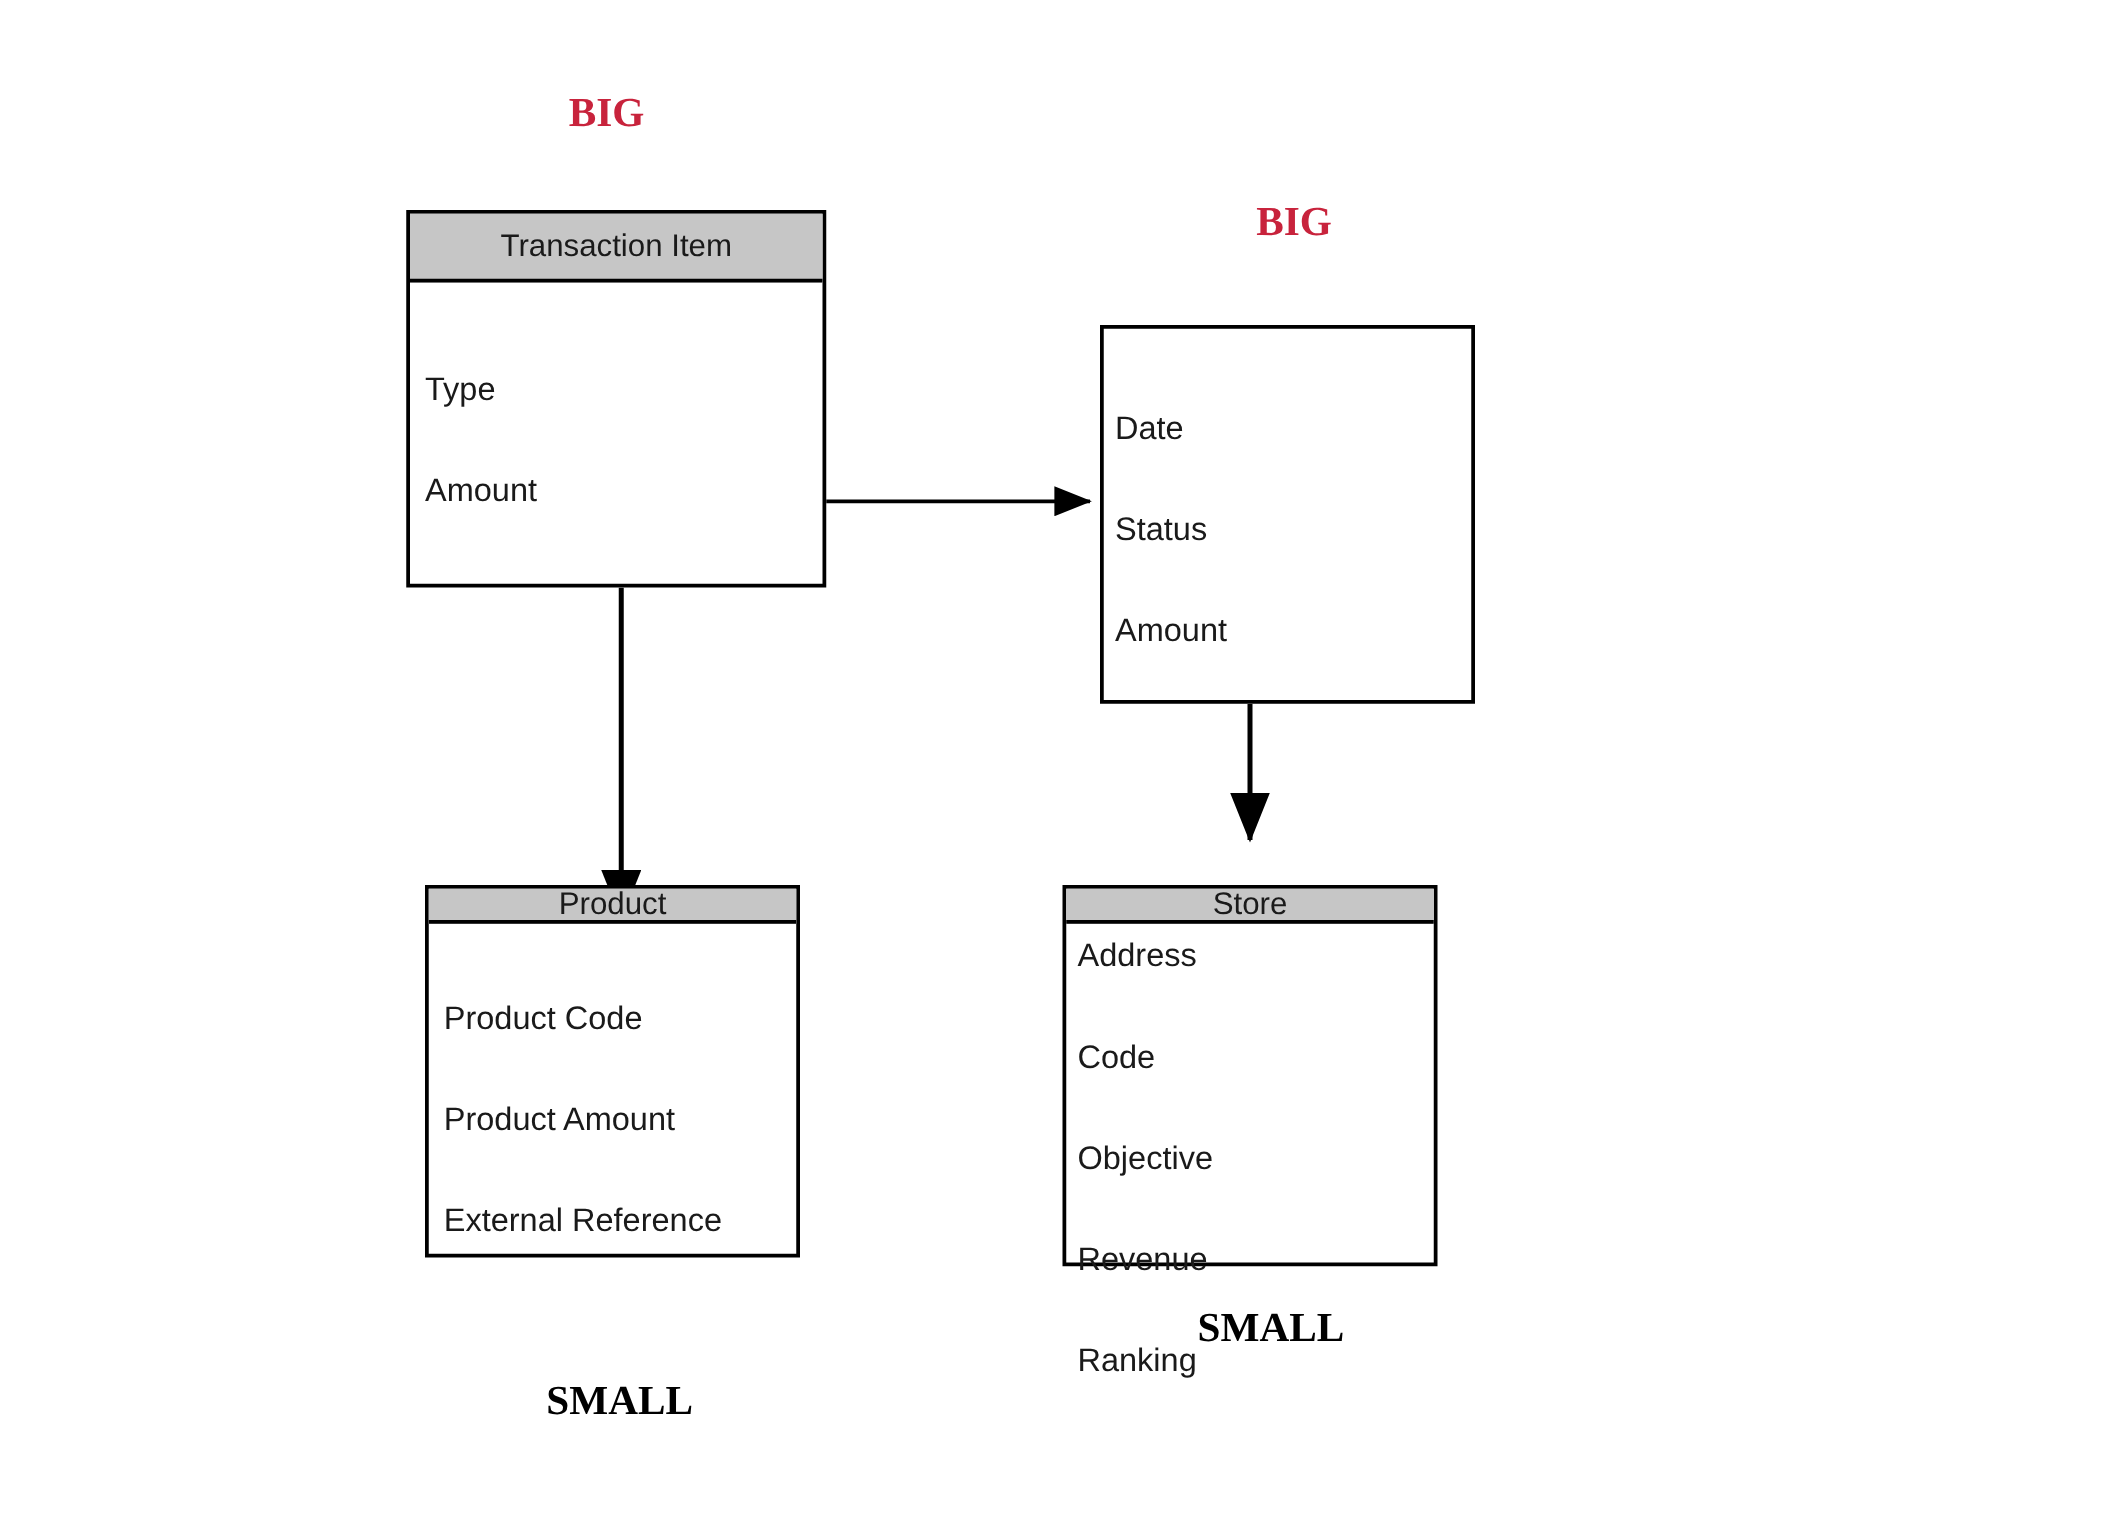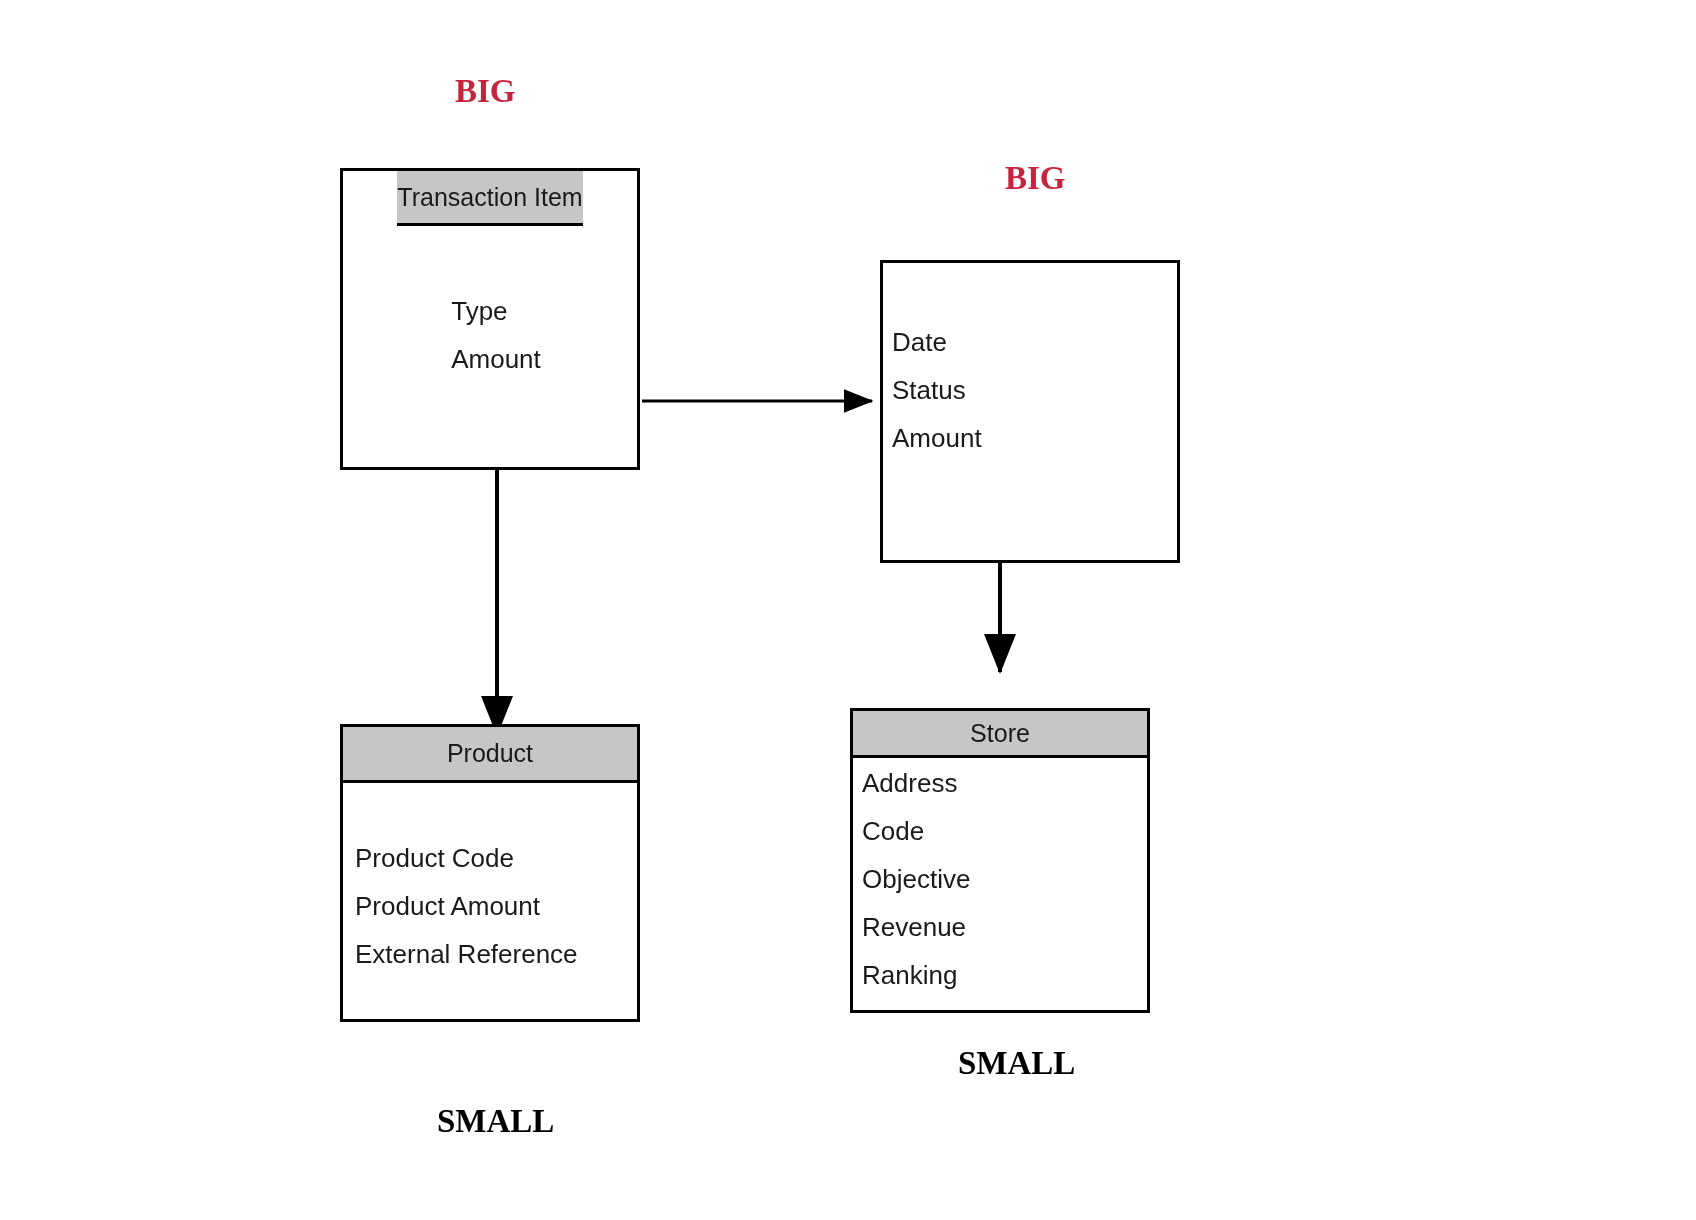--- a/index.html
+++ b/index.html
@@ -35,40 +35,41 @@
     line-height: 1;
     display: flex;
     align-items: center;
     justify-content: center;
   }
   .entity-body {
     flex: 1;
     box-sizing: border-box;
     display: flex;
     flex-direction: column;
+    gap: 33px;
   }
   .attr {
     font-size: 26px;
     color: #1a1a1a;
     line-height: 1;
     white-space: nowrap;
   }
 
   
-  #box-transaction-item { left: 340px; top: 168px; width: 300px; height: 302px; align-items: center; }
+  #box-transaction-item { left: 325px; top: 168px; width: 336px; height: 302px; }
   #box-transaction-item .entity-header { height: 55px; }
   #box-transaction-item .entity-body { padding: 72px 0 0 12px; }
   #box-transaction-item .attr { margin-bottom: 22px; }
 
   #box-transaction { left: 880px; top: 260px; width: 300px; height: 303px; }
   #box-transaction .entity-header { height: 56px; }
   #box-transaction .entity-body { padding: 66px 0 0 9px; }
   #box-transaction .attr { margin-bottom: 22px; }
 
-  #box-product { left: 340px; top: 724px; width: 300px; height: 298px; }
+  #box-product { left: 340px; top: 708px; width: 300px; height: 298px; }
   #box-product .entity-header { height: 56px; }
   #box-product .entity-body { padding: 62px 0 0 12px; }
   #box-product .attr { margin-bottom: 22px; }
 
   #box-store { left: 850px; top: 708px; width: 300px; height: 305px; }
   #box-store .entity-header { height: 56px; }
   #box-store .entity-body { padding: 12px 0 0 9px; border-radius: 26px; }
   #box-store .attr { margin-bottom: 22px; }
 
   

